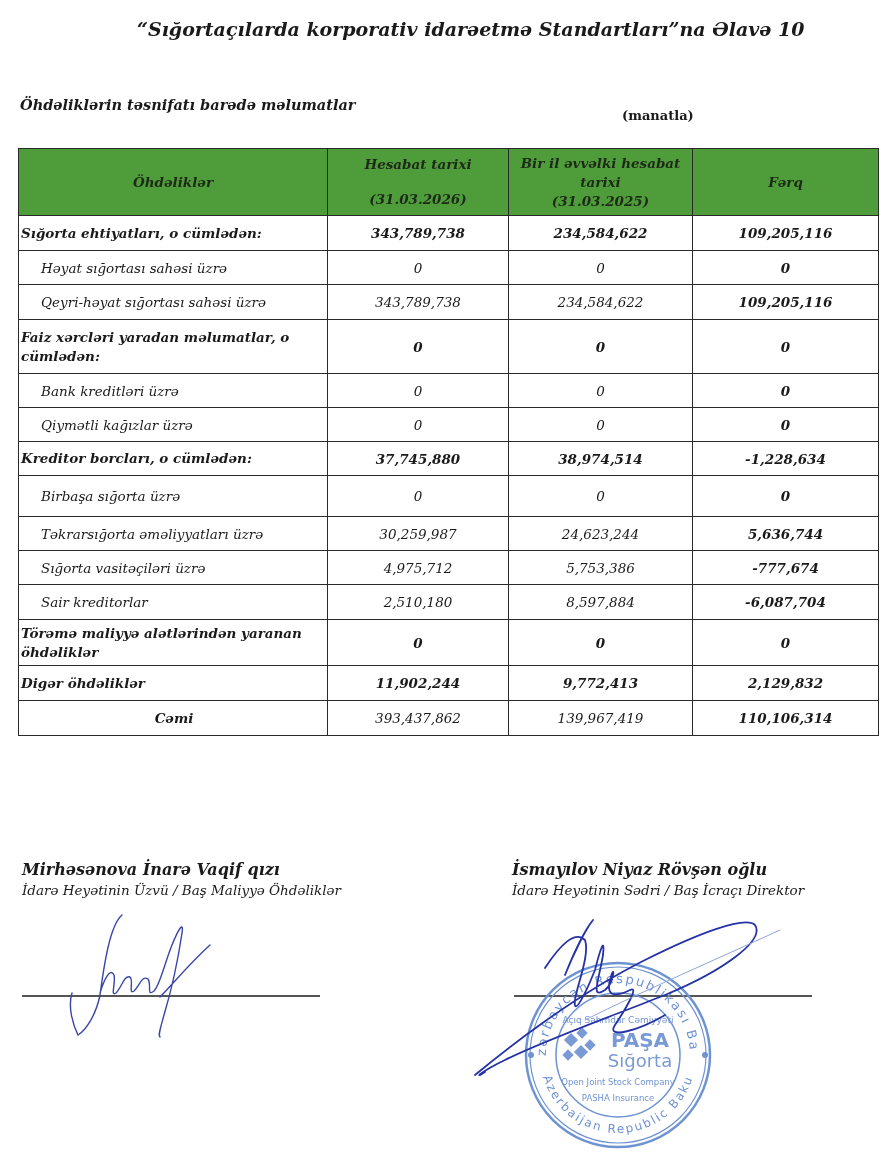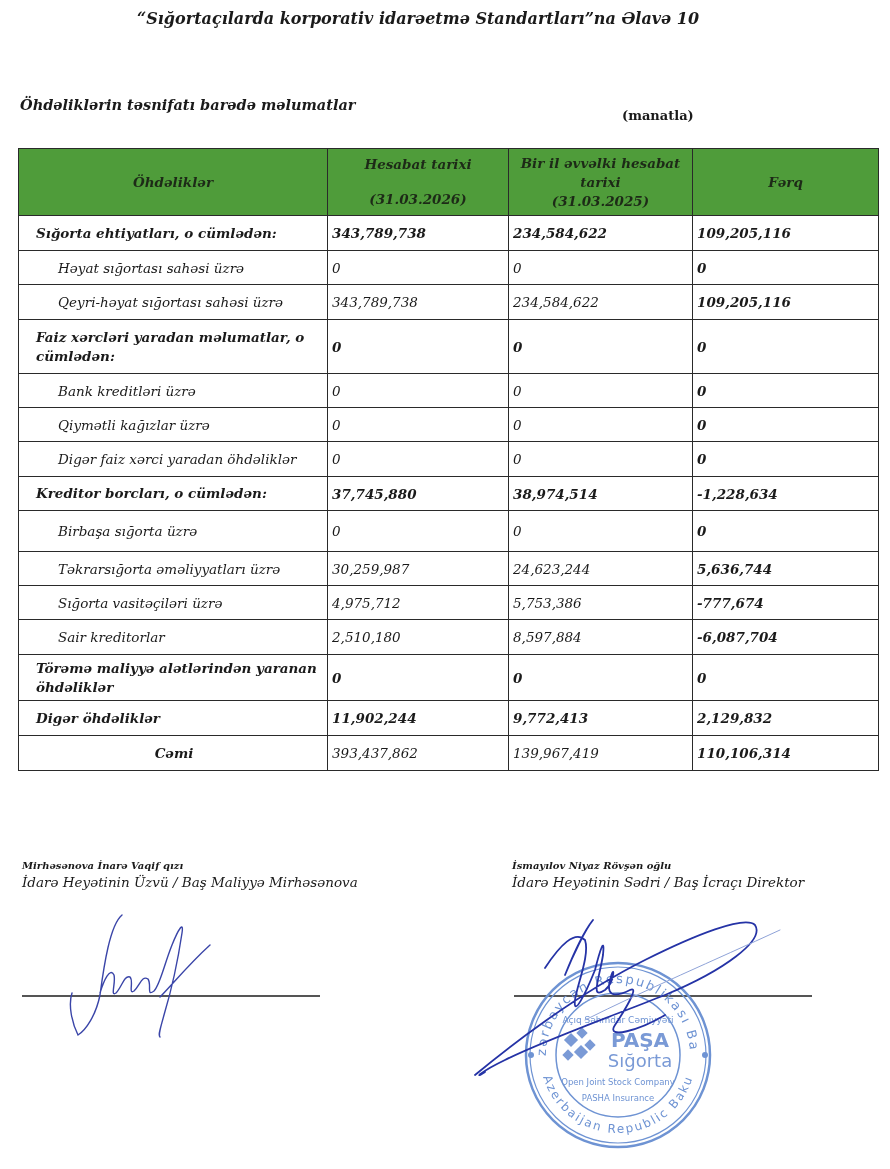--- a/index.html
+++ b/index.html
@@ -1,37 +1,37 @@
 <!DOCTYPE html>
 <html><head>
 <meta charset="utf-8">
 <style>
   html, body { margin: 0; padding: 0; background: #ffffff; }
   body { width: 890px; height: 1169px; position: relative; overflow: hidden;
          font-family: "DejaVu Serif", "Liberation Serif", serif; color: #1a1a1a; }
-  #appendix { position: absolute; left: 137px; top: 9px; font-size: 16px; font-style: italic; font-weight: bold; }
+  #appendix { position: absolute; left: 137px; top: 18px; font-size: 19px; font-style: italic; font-weight: bold; }
   #doc-title { position: absolute; left: 20px; top: 65px; font-size: 14.5px; font-style: italic; font-weight: bold; margin-top: 31px; }
   #unit { position: absolute; left: 622px; top: 108px; font-size: 13px; font-weight: bold; }
 
   table#liab { position: absolute; left: 18px; top: 148px; width: 860px; border-collapse: collapse; table-layout: fixed; }
   #liab th, #liab td { border: 1.5px solid #2a2a2a; padding: 0 4px; font-size: 13.5px; font-style: italic; }
   #liab th { background: #4f9c3a; color: #1d2a17; font-weight: bold; height: 66px; text-align: center; line-height: 19px; }
-  #liab td { text-align: left; }
+  #liab td { text-align: center; }
   #liab td.lab { text-align: left; }
-  #liab tr.main td.lab { font-weight: bold; padding-left: 17px; line-height: 19px; }
-  #liab tr.sub td.lab { padding-left: 39px; }
+  #liab tr.main td.lab { font-weight: bold; padding-left: 2px; line-height: 19px; }
+  #liab tr.sub td.lab { padding-left: 22px; }
   #liab tr.main td.num { font-weight: bold; }
   #liab tr.sub td.diff { font-weight: bold; }
   #liab tr.sub td.num { font-weight: normal; }
   #liab tr.total td { font-weight: bold; }
   #liab tr.total td.lab { text-align: center; padding-left: 6px; }
   #liab tr.total td.num.cur, #liab tr.total td.num.prev { font-weight: normal; }
 
   .sig-block { position: absolute; font-size: 13.5px; font-style: italic; }
-  .sig-name { font-weight: bold; font-size: 10px; }
+  .sig-name { font-weight: bold; font-size: 16px; }
   .sig-role { margin-top: 3px; }
   #sig-left { left: 22px; top: 860px; }
   #sig-right { left: 512px; top: 860px; }
   .sig-line { position: absolute; height: 1.5px; background: #555; }
   #line-left { left: 22px; top: 995px; width: 298px; }
   #line-right { left: 514px; top: 995px; width: 298px; }
   svg.ink { position: absolute; overflow: visible; }
 </style>
 </head>
 <body>
@@ -92,26 +92,20 @@
       <td class="num cur">0</td>
       <td class="num prev">0</td>
       <td class="diff">0</td>
     </tr>
     <tr class="sub" style="height:34px">
       <td class="lab">Qiymətli kağızlar üzrə</td>
       <td class="num cur">0</td>
       <td class="num prev">0</td>
       <td class="diff">0</td>
     </tr>
-    <tr class="sub" style="height:35px">
-      <td class="lab">Digər faiz xərci yaradan öhdəliklər</td>
-      <td class="num cur">0</td>
-      <td class="num prev">0</td>
-      <td class="diff">0</td>
-    </tr>
     <tr class="main" style="height:34px">
       <td class="lab">Kreditor borcları, o cümlədən:</td>
       <td class="num cur">37,745,880</td>
       <td class="num prev">38,974,514</td>
       <td class="num diff">-1,228,634</td>
     </tr>
     <tr class="sub" style="height:41px">
       <td class="lab">Birbaşa sığorta üzrə</td>
       <td class="num cur">0</td>
       <td class="num prev">0</td>
@@ -151,21 +145,21 @@
       <td class="lab">Cəmi</td>
       <td class="num cur">393,437,862</td>
       <td class="num prev">139,967,419</td>
       <td class="num diff">110,106,314</td>
     </tr>
   </tbody>
 </table>
 
 <div id="sig-left" class="sig-block">
   <div class="sig-name">Mirhəsənova İnarə Vaqif qızı</div>
-  <div class="sig-role">İdarə Heyətinin Üzvü / Baş Maliyyə Mirhəsənova</div>
+  <div class="sig-role">İdarə Heyətinin Üzvü / Baş Maliyyə Öhdəliklər</div>
 </div>
 <div id="line-left" class="sig-line"></div>
 <svg class="ink" style="left:60px;top:905px;width:180px;height:135px" viewBox="0 0 180 135">
   <path d="M62 10 C50 20,44 60,40 90 C36 110,26 125,18 130 C12 118,8 100,12 88 M40 88 C44 75,50 62,54 70 C56 78,50 92,56 88 C62 82,64 70,70 72 C74 76,68 90,74 86 C80 80,82 70,88 74 C92 80,86 92,94 86 C100 80,104 60,112 40 C118 25,124 15,122 28 C118 55,110 90,104 110 C100 125,98 130,100 132 M100 92 C112 80,128 60,150 40" fill="none" stroke="#3a45a8" stroke-width="1.4" stroke-linecap="round"></path>
 </svg>
 
 <div id="sig-right" class="sig-block">
   <div class="sig-name">İsmayılov Niyaz Rövşən oğlu</div>
   <div class="sig-role">İdarə Heyətinin Sədri / Baş İcraçı Direktor</div>
 </div>

